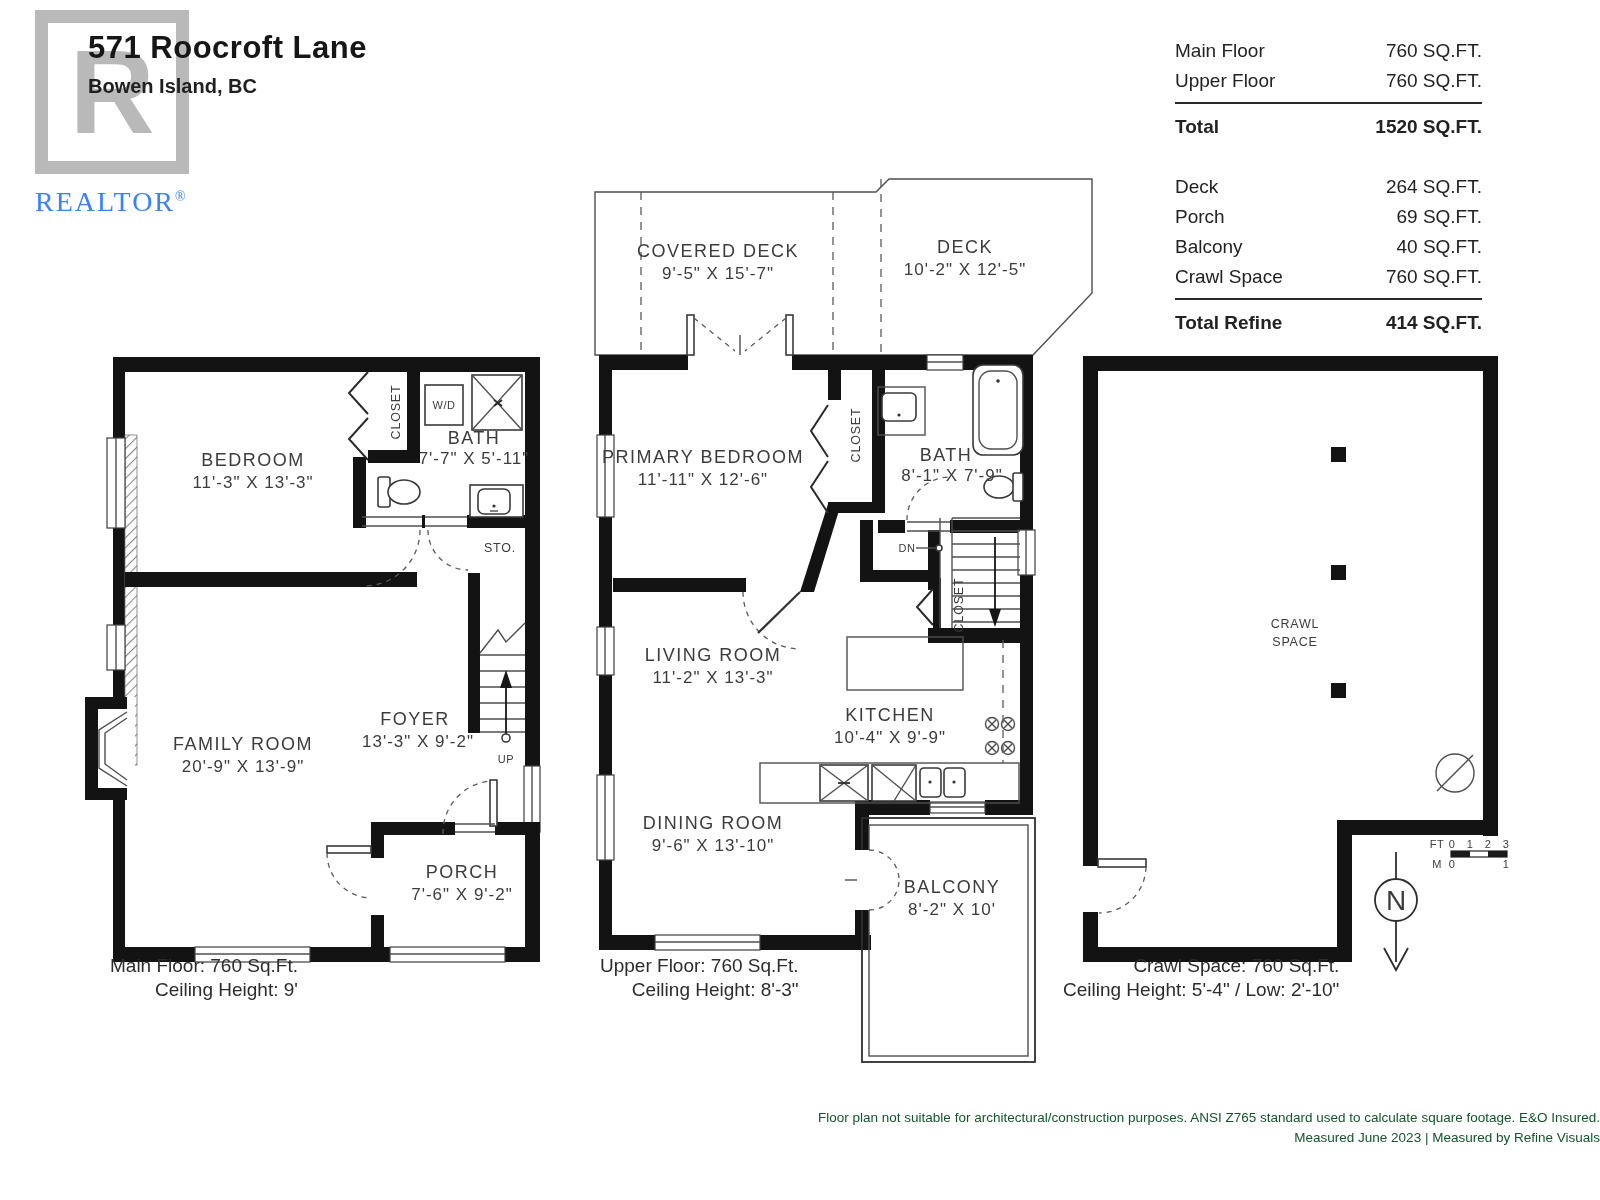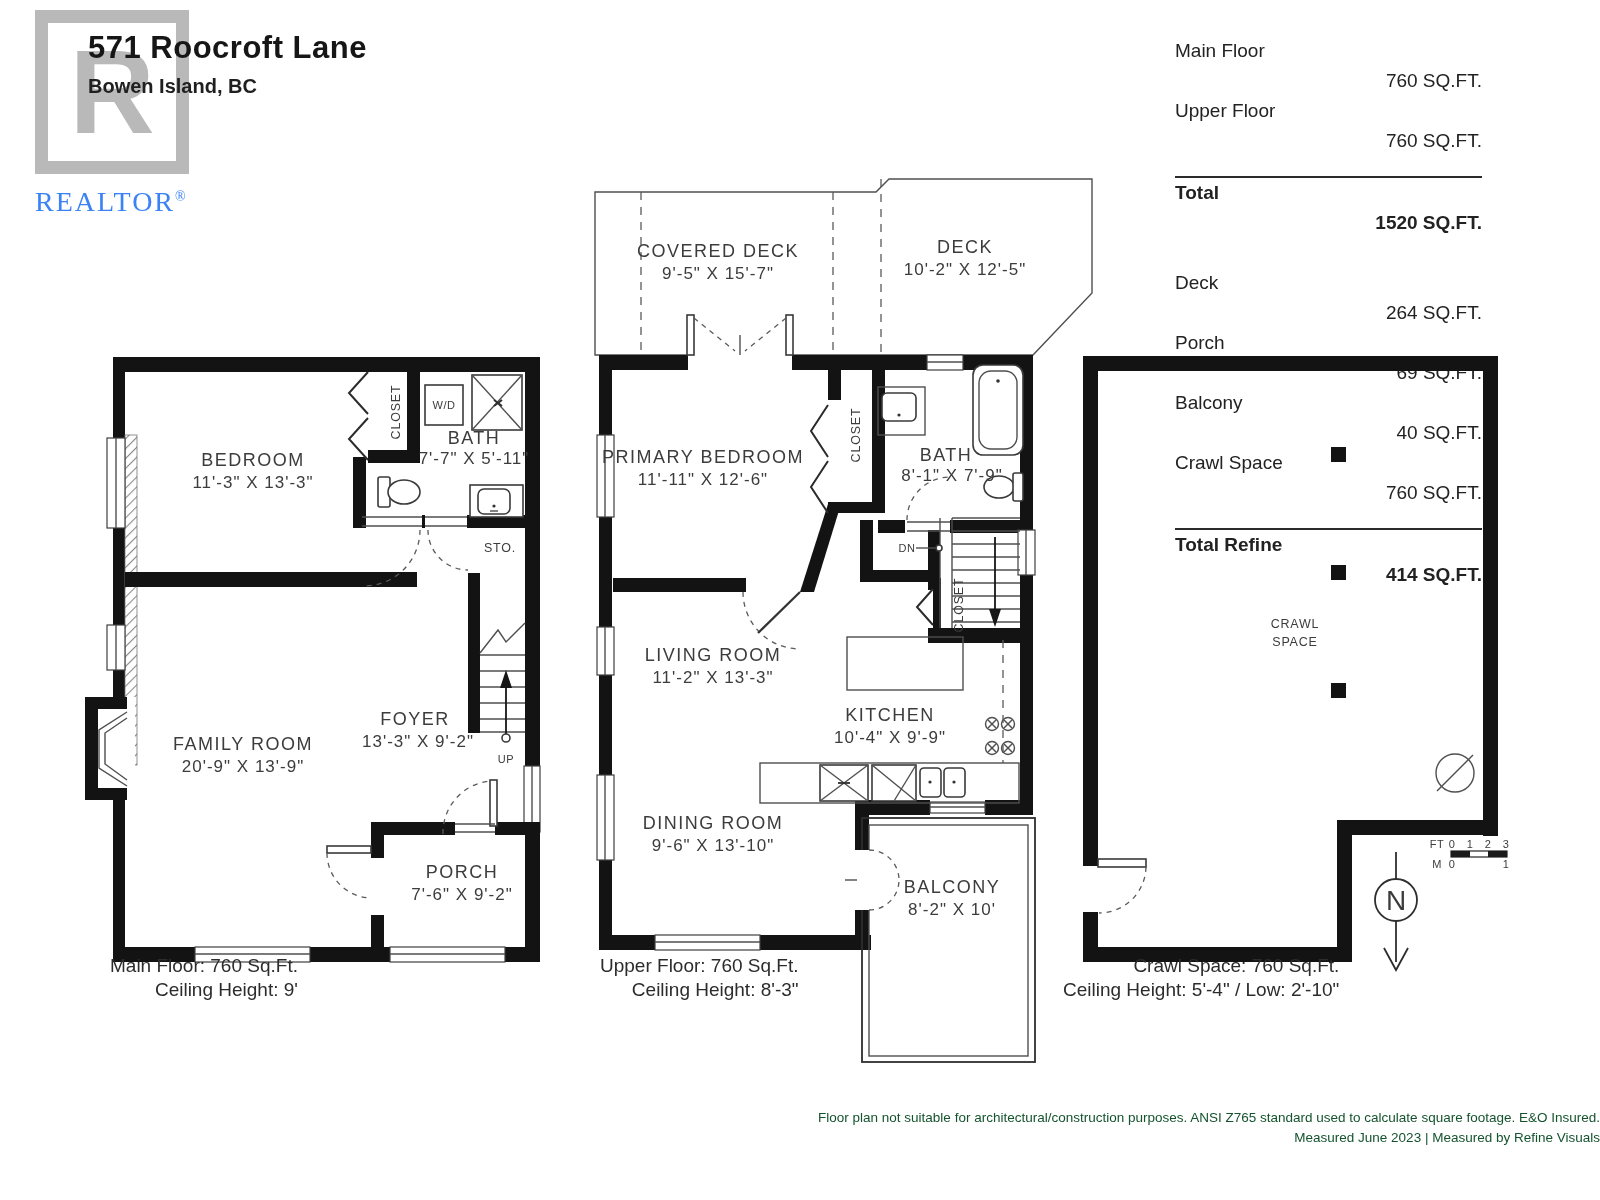--- a/index.html
+++ b/index.html
@@ -9,23 +9,23 @@
   .logo{position:absolute;left:35px;top:10px;width:160px;z-index:1;}
   .logo-box{width:128px;height:138px;border:13px solid #b9b9b9;display:flex;align-items:center;justify-content:center;}
   .logo-r{font-size:118px;font-weight:700;color:#b9b9b9;line-height:1;}
   .logo-brand{margin-top:12px;font-size:28px;color:#3b82f6;letter-spacing:2px;font-family:Liberation Serif, serif;}
   .logo-brand sup{font-size:14px;}
   .titleblock{position:absolute;left:88px;top:30px;z-index:2;}
   .addr{font-size:31px;font-weight:700;color:#161616;letter-spacing:.5px;}
   .city{font-size:20px;font-weight:700;color:#1f1f1f;margin-top:9px;}
   
   .table{position:absolute;left:1175px;top:36px;width:307px;font-size:19px;color:#222;}
-  .trow{display:flex;justify-content:space-between;line-height:30px;flex-direction:column;}
+  .trow{display:flex;justify-content:space-between;line-height:30px;}
   .trow .tval{text-align:right;}
-  .trow.total{font-weight:700;border-top:2px solid #2b2b2b;margin-top:20px;padding-top:0;}
+  .trow.total{font-weight:700;border-top:2px solid #2b2b2b;margin-top:6px;padding-top:8px;}
   .tgap{height:30px;}
   
   .plan{position:absolute;}
   .plan-main{left:75px;top:340px;}
   .plan-upper{left:575px;top:165px;}
   .plan-crawl{left:1040px;top:340px;}
   svg{overflow:visible;display:block;}
   .wall{fill:#131313;stroke:none;}
   .tline{fill:none;stroke:#4f4f4f;stroke-width:1.4;}
   .tline2{fill:none;stroke:#2e2e2e;stroke-width:1.8;}

